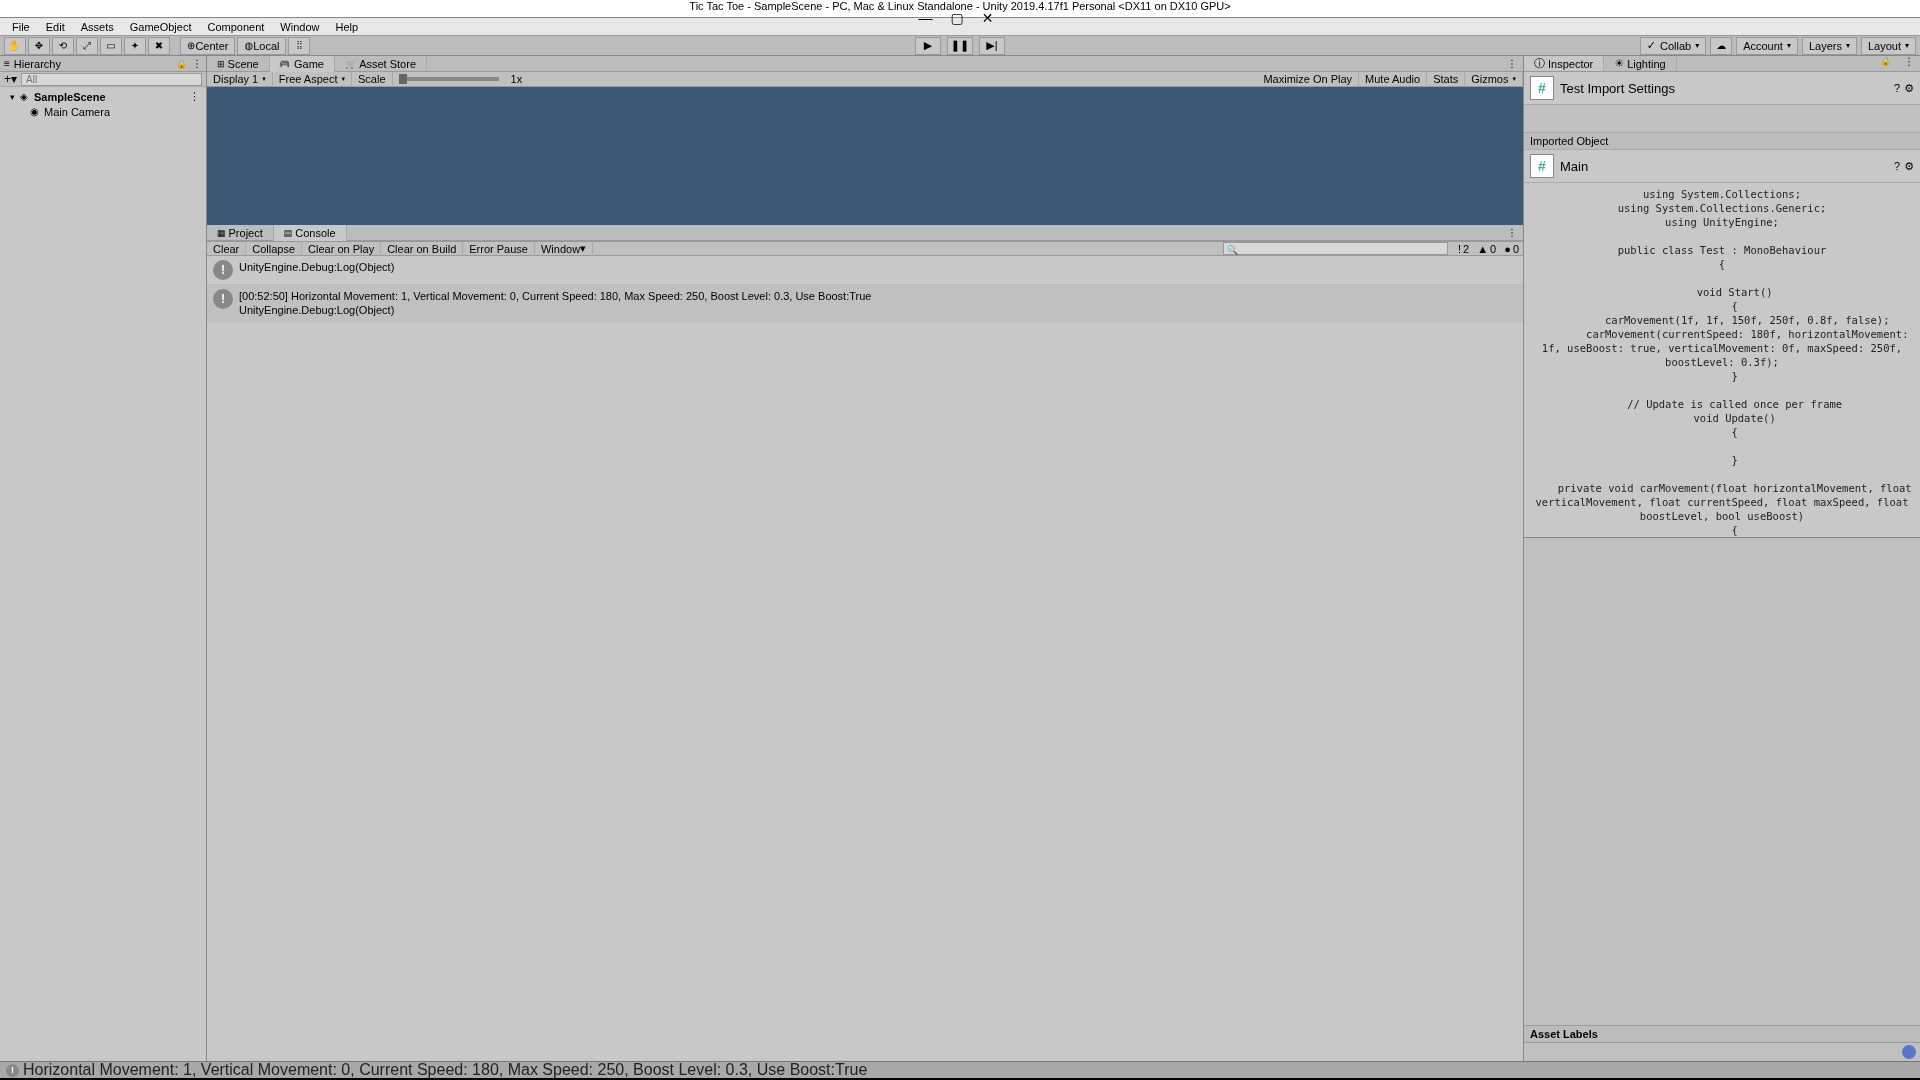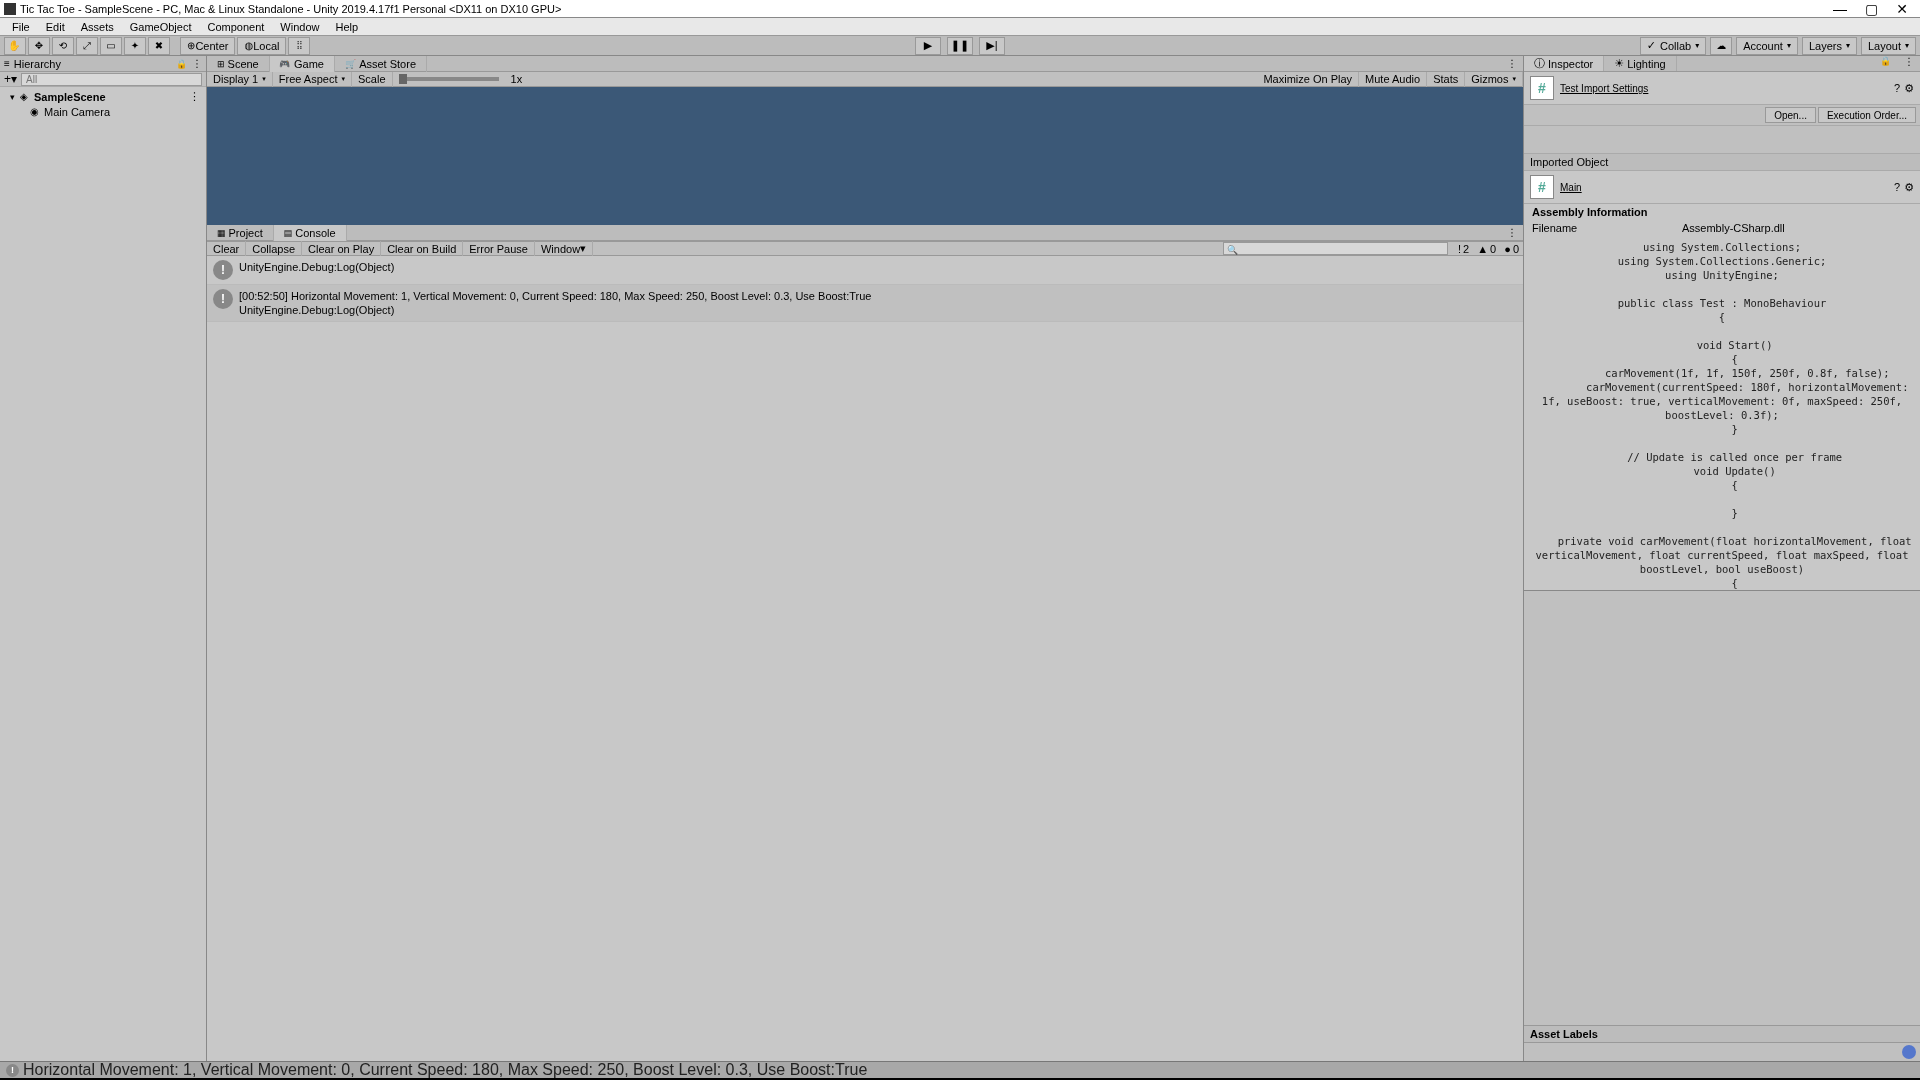--- a/index.html
+++ b/index.html
@@ -1,18 +1,18 @@
 <!DOCTYPE html>
 <html><head>
 <meta charset="utf-8">
 <style>
 * { margin: 0; padding: 0; box-sizing: border-box; font-family: Arial, sans-serif; font-size: 11px; }
 body { background: #c0c0c0; width: 1920px; height: 1080px; overflow: hidden; }
 
-.titlebar { background: #fff; height: 18px; display: flex; align-items: center; padding: 0 4px; border-bottom: 1px solid #888; }
+.titlebar { background: #fff; height: 18px; display: flex; align-items: center; padding: 0 4px; border-bottom: 1px solid #888; flex-direction: column; }
 .titlebar-icon { width: 12px; height: 12px; background: #333; margin-right: 4px; }
 .titlebar-text { flex: 1; font-size: 11px; }
 .win-controls { display: flex; gap: 18px; padding-right: 8px; }
 .win-btn { cursor: pointer; font-size: 14px; line-height: 12px; }
 
 .menubar { background: #e8e8e8; height: 18px; display: flex; align-items: center; padding: 0 4px; border-bottom: 1px solid #999; }
 .menu-item { padding: 8px 8px; cursor: pointer; }
 
 .toolbar { background: #bcbcbc; height: 20px; display: flex; align-items: center; border-bottom: 1px solid #888; }
 .tool-group { display: flex; align-items: center; margin-left: 4px; gap: 2px; }
@@ -68,21 +68,21 @@
 .console-text { font-size: 10.5px; line-height: 14px; }
 
 .right-panel { width: 396px; display: flex; flex-direction: column; background: #c0c0c0; }
 .insp-tabs { background: #bcbcbc; height: 16px; display: flex; border-bottom: 1px solid #999; }
 .insp-tab { padding: 1px 10px; display: flex; align-items: center; gap: 3px; cursor: pointer; border-right: 1px solid #aaa; }
 .insp-tab.active { background: #c8c8c8; }
 .insp-tabs .menu-dots { margin-left: auto; padding: 0 6px; font-size: 10px; }
 .insp-tabs .lock { margin-left: auto; padding: 0 4px; font-size: 9px; }
 .insp-header { background: #c8c8c8; padding: 4px 6px; display: flex; align-items: center; border-bottom: 1px solid #aaa; }
 .insp-header .hash-icon { width: 24px; height: 24px; background: #fff; border: 1px solid #888; display: flex; align-items: center; justify-content: center; font-size: 14px; color: #5a9; margin-right: 6px; font-weight: bold; }
-.insp-header-title { font-size: 10px; text-decoration: underline; }
+.insp-header-title { font-size: 13px; }
 .insp-header-right { margin-left: auto; display: flex; gap: 4px; font-size: 10px; }
 .insp-btns { background: #c0c0c0; padding: 2px 4px; display: flex; justify-content: flex-end; gap: 2px; border-bottom: 1px solid #aaa; }
 .insp-btn { height: 16px; padding: 0 8px; background: #c8c8c8; border: 1px solid #999; cursor: pointer; font-size: 10px; display: flex; align-items: center; }
 .insp-section { background: #c8c8c8; }
 .insp-sep { height: 28px; background: #c0c0c0; border-bottom: 1px solid #aaa; }
 .insp-label { background: #bcbcbc; padding: 2px 6px; font-size: 11px; border-bottom: 1px solid #aaa; }
 .insp-row { display: flex; padding: 2px 8px; font-size: 11px; }
 .insp-key { width: 150px; }
 .code-preview { background: #c8c8c8; padding: 4px 6px; font-size: 10.5px; font-family: monospace; white-space: pre-wrap; line-height: 14px; border-bottom: 1px solid #888; color: #222; height: 355px; overflow: auto; text-align: center; }
 .insp-fill { flex: 1; background: #c0c0c0; }
@@ -278,43 +278,30 @@
       <span class="menu-dots" style="margin-left:2px;">⋮</span>
     </div>
     <div class="insp-header">
       <div class="hash-icon">#</div>
       <span class="insp-header-title">Test Import Settings</span>
       <div class="insp-header-right">
         <span>?</span>
         <span>⚙</span>
       </div>
     </div>
-    <div class="insp-btns">
-      <div class="insp-btn">Open...</div>
-      <div class="insp-btn">Execution Order...</div>
-    </div>
     <div class="insp-sep"></div>
     <div class="insp-label">Imported Object</div>
     <div class="insp-header">
       <div class="hash-icon">#</div>
       <span class="insp-header-title">Main</span>
       <div class="insp-header-right">
         <span>?</span>
         <span>⚙</span>
       </div>
     </div>
-    <div class="insp-section">
-      <div class="insp-row" style="font-weight:bold;">
-          <span>Assembly Information</span>
-        </div>
-      <div class="insp-row">
-        <span class="insp-key">Filename</span>
-        <span>Assembly-CSharp.dll</span>
-      </div>
-    </div>
     <div class="code-preview">using System.Collections;
 using System.Collections.Generic;
 using UnityEngine;
 
 public class Test : MonoBehaviour
 {
 
     void Start()
     {
         carMovement(1f, 1f, 150f, 250f, 0.8f, false);

